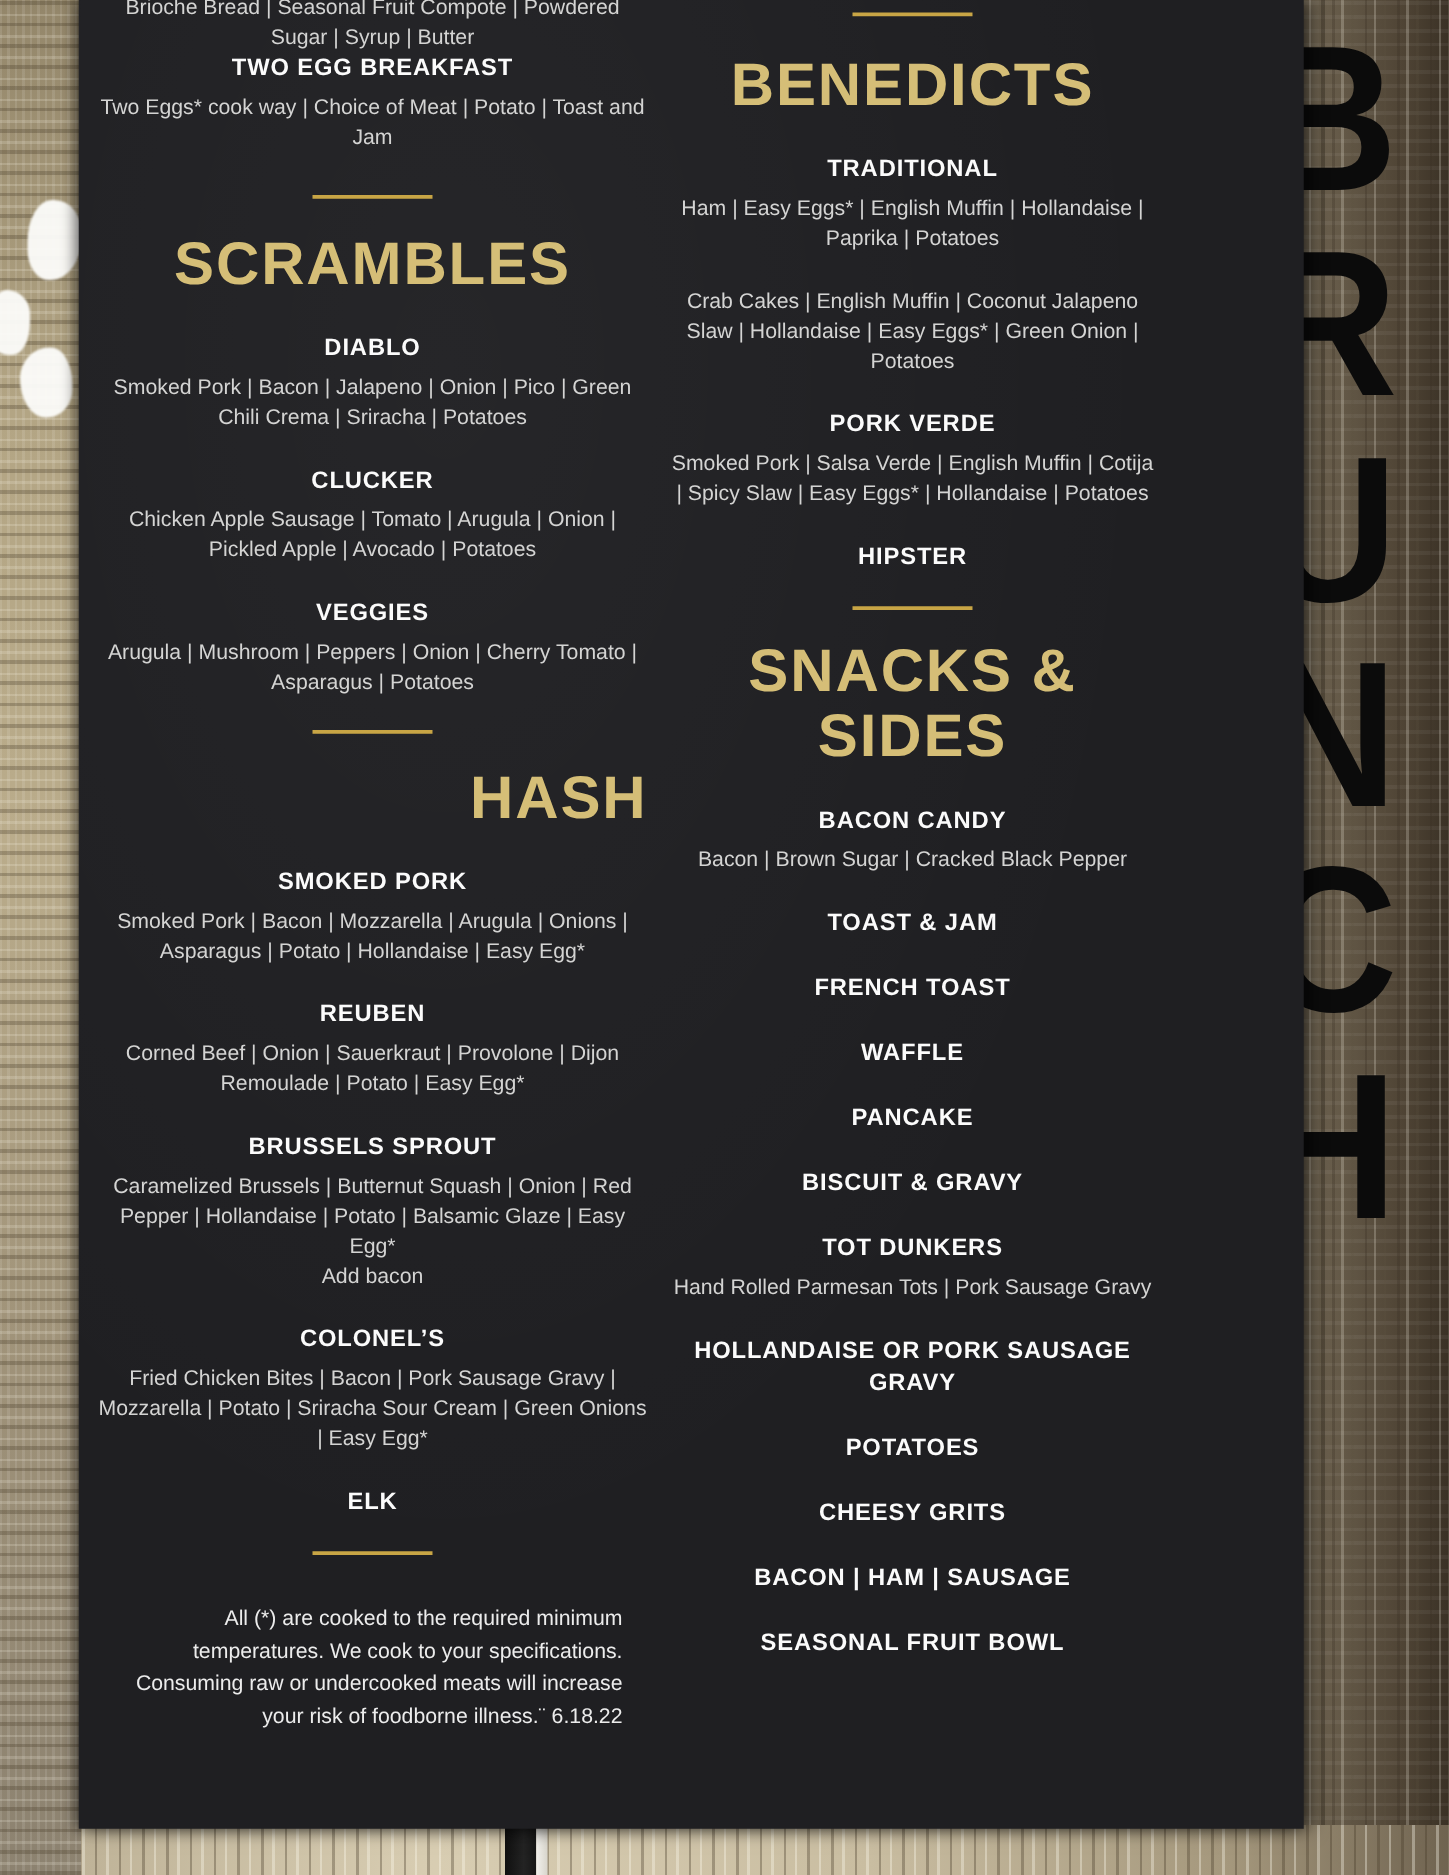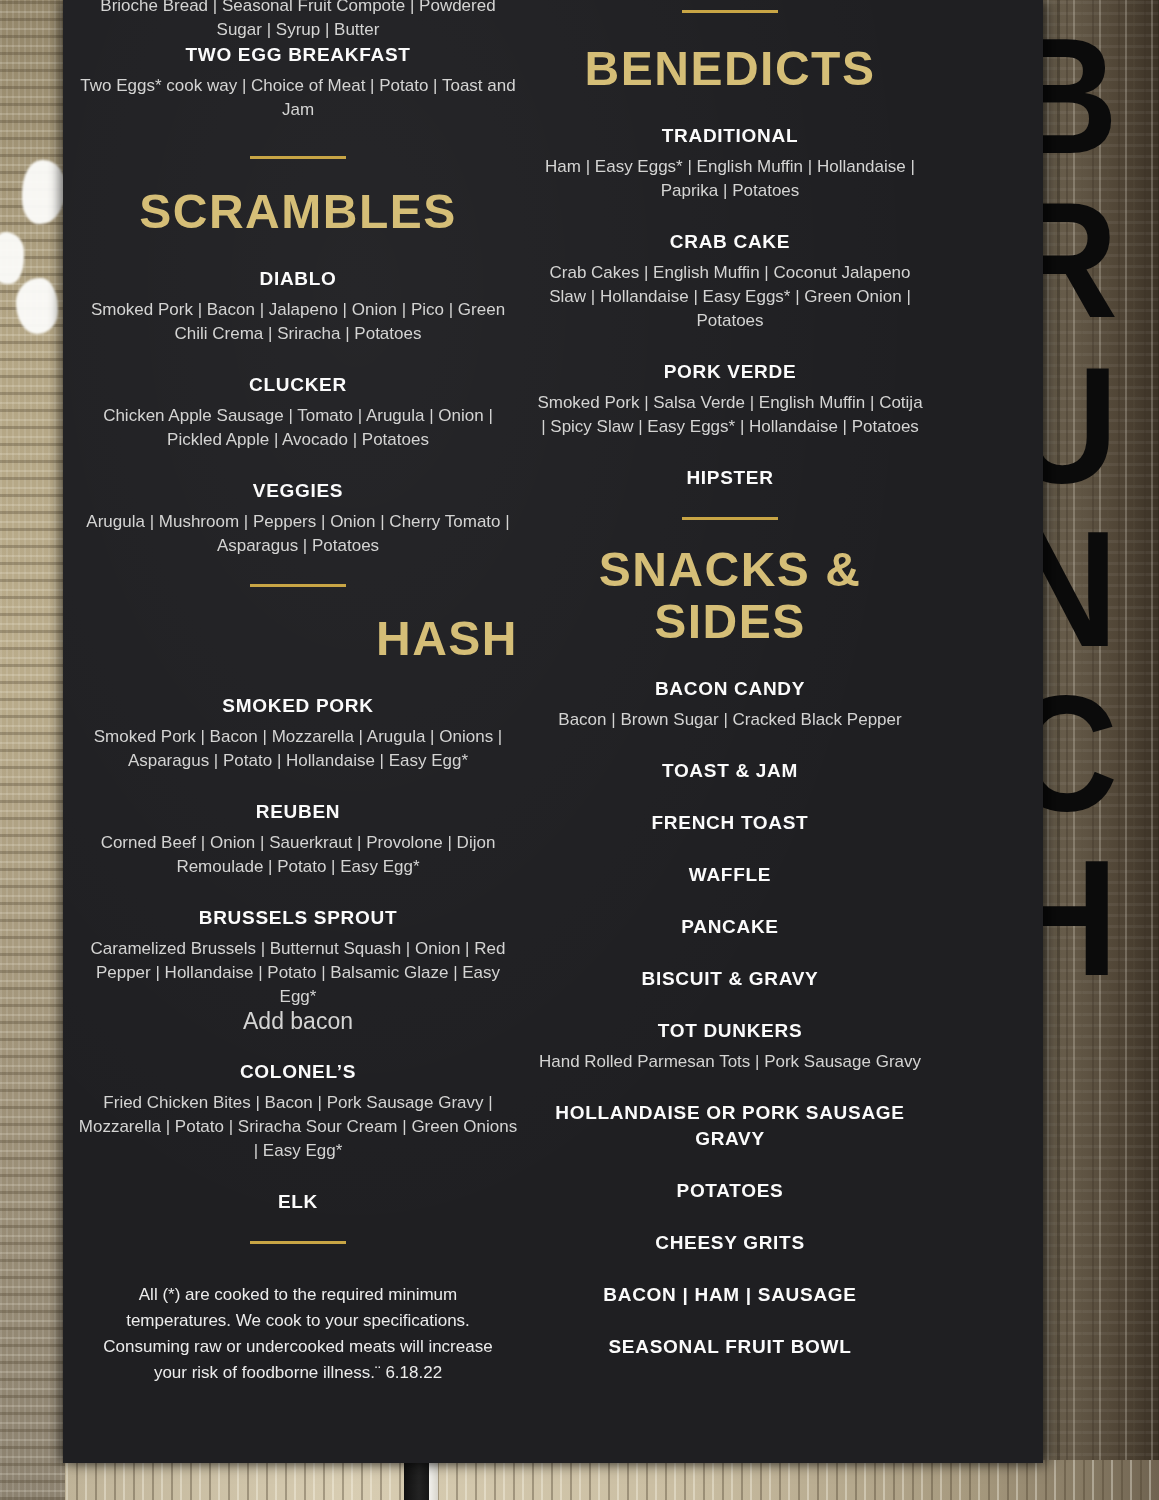--- a/index.html
+++ b/index.html
@@ -83,24 +83,24 @@
   .col-right{left:472px;width:390px;}
   .section-heading{
     margin:0;font-size:48px;line-height:52px;font-weight:700;
     letter-spacing:1.5px;color:#d5be77;
   }
   .item{margin-bottom:26px;}
   .item-name{
     font-size:19px;line-height:26px;font-weight:700;letter-spacing:0.7px;color:#fbfbfb;
   }
   .item-desc{font-size:17px;line-height:24px;color:#d4d4d3;margin-top:6px;}
-  .item-note{font-size:23px;line-height:24px;color:#d4d4d3;}
+  .item-note{font-size:17px;line-height:24px;color:#d4d4d3;}
   .divider{width:96px;height:3px;background:#c8a545;margin:0 auto;}
   .disclaimer{
-    margin:38px auto 16px;width:400px;font-size:17px;line-height:26px;color:#ececec;
+    margin:38px auto 16px;width:400px;font-size:17px;line-height:26px;color:#ececec;text-align:right;
   }
   
   .mt-intro{margin-top:-6px;margin-bottom:0;}
   .mt-twoegg{margin-bottom:0;}
   .div-l1{margin-top:34px;}
   .h-scrambles{margin-top:27px;}
   .first-after-heading{margin-top:28px;}
   .div-l2{margin-top:18px;}
   .h-hash{margin-top:26px;text-align:right;}
   .div-l3{margin-top:14px;}
@@ -195,21 +195,20 @@
 
     <div class="divider div-r1"></div>
 
     <h2 class="section-heading h-benedicts">BENEDICTS</h2>
 
     <div class="item first-after-heading">
       <div class="item-name">TRADITIONAL</div>
       <div class="item-desc">Ham | Easy Eggs* | English Muffin | Hollandaise | Paprika | Potatoes</div>
     </div>
     <div class="item">
-      <div class="item-name">CRAB CAKE</div>
       <div class="item-desc">Crab Cakes | English Muffin | Coconut Jalapeno Slaw | Hollandaise | Easy Eggs* | Green Onion | Potatoes</div>
     </div>
     <div class="item">
       <div class="item-name">PORK VERDE</div>
       <div class="item-desc">Smoked Pork | Salsa Verde | English Muffin | Cotija | Spicy Slaw | Easy Eggs* | Hollandaise | Potatoes</div>
     </div>
     <div class="item">
       <div class="item-name">HIPSTER</div>
     </div>
 

